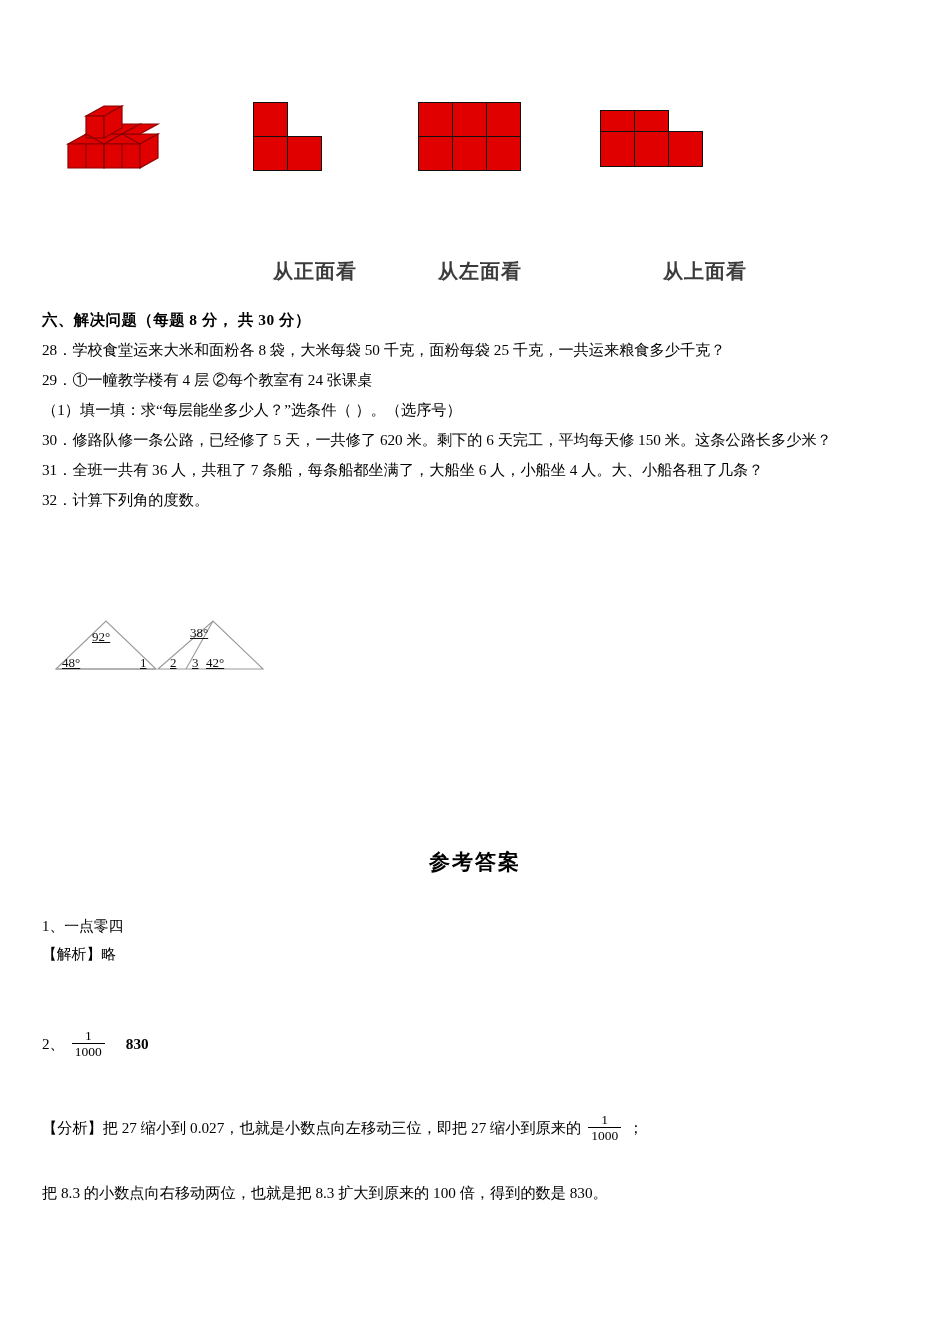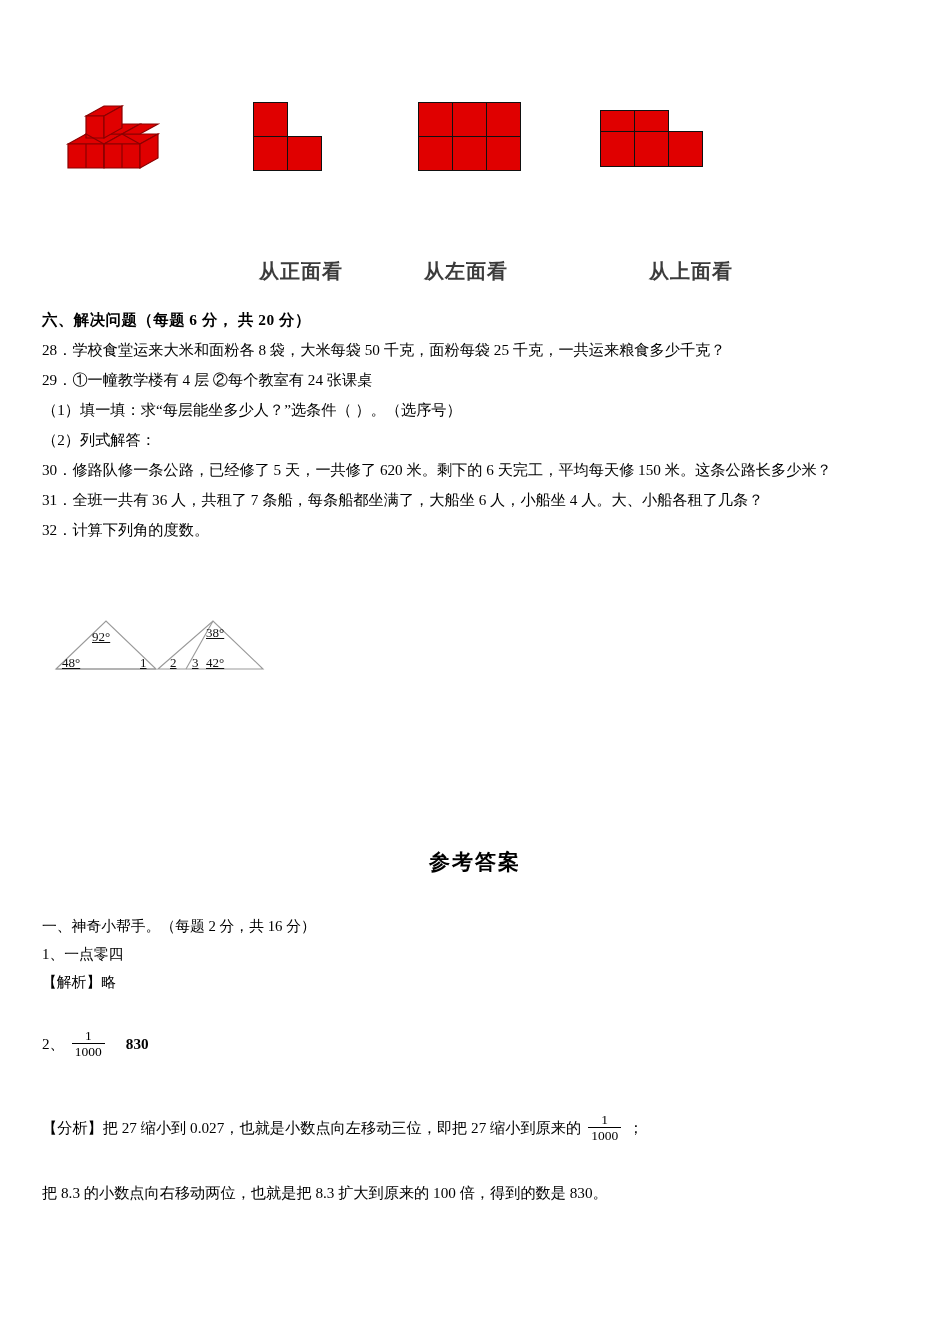--- a/index.html
+++ b/index.html
@@ -15,21 +15,21 @@
   .fig-row { position:absolute; left:0; top:70px; width:950px; height:130px; }
 
   
   .iso { position:absolute; left:50px; top:22px; }
 
   
   .shape { position:absolute; }
   .sq { position:absolute; width:35px; height:35px; background:#e00000; border:1px solid #111; box-sizing:border-box; }
 
   
-  .caps { position:absolute; left:4px; top:258px; width:817px; height:30px; }
+  .caps { position:absolute; left:18px; top:258px; width:817px; height:30px; }
   .cap {
     position:absolute;
     font-family:"DejaVu Sans", sans-serif;
     font-size:20px;
     font-weight:700;
     color:#3b3b3b;
     letter-spacing:1px;
   }
 
   
@@ -137,52 +137,50 @@
     </div>
   </div>
 
   <div class="caps">
     <div class="cap" style="left:255px;">从正面看</div>
     <div class="cap" style="left:420px;">从左面看</div>
     <div class="cap" style="left:597px;margin-left:48px;">从上面看</div>
   </div>
 
   <div class="body">
-    <div class="line sec">六、解决问题（每题 6 分， 共 20 分）</div>
+    <div class="line sec">六、解决问题（每题 8 分， 共 30 分）</div>
     <div class="line">28．学校食堂运来大米和面粉各 8 袋，大米每袋 50 千克，面粉每袋 25 千克，一共运来粮食多少千克？</div>
     <div class="line">29．①一幢教学楼有 4 层        ②每个教室有 24 张课桌</div>
     <div class="line">（1）填一填：求“每层能坐多少人？”选条件（   ）。（选序号）</div>
-    <div class="line">（2）列式解答：</div>
     <div class="line">30．修路队修一条公路，已经修了 5 天，一共修了 620 米。剩下的 6 天完工，平均每天修 150 米。这条公路长多少米？</div>
     <div class="line">31．全班一共有 36 人，共租了 7 条船，每条船都坐满了，大船坐 6 人，小船坐 4 人。大、小船各租了几条？</div>
     <div class="line">32．计算下列角的度数。</div>
   </div>
 
   <div class="angles">
     <svg width="400" height="80" viewBox="0 0 400 80">
       <g stroke="#9a9a9a" stroke-width="1.1" fill="none">
         <polygon points="8,66 58,18 108,66"></polygon>
         <line x1="8" y1="66" x2="108" y2="66"></line>
         <polygon points="110,66 165,18 215,66"></polygon>
         <line x1="138" y1="66" x2="165" y2="18"></line>
       </g>
     </svg>
     <div class="tri-label" style="left:44px; top:26px;">92°</div>
     <div class="tri-label" style="left:14px; top:52px;">48°</div>
     <div class="tri-label" style="left:92px; top:52px;">1</div>
-    <div class="tri-label" style="left:158px; top:22px;">38°</div>
+    <div class="tri-label" style="left:142px; top:22px;">38°</div>
     <div class="tri-label" style="left:122px; top:52px;">2</div>
     <div class="tri-label" style="left:144px; top:52px;">3</div>
     <div class="tri-label" style="left:158px; top:52px;">42°</div>
   </div>
 
   <div class="ans-title">参考答案</div>
 
   <div class="ans">
-    <div class="line">一、神奇小帮手。（每题 2 分，共 16 分）</div>
     <div class="line">1、一点零四</div>
     <div class="line">【解析】略</div>
   </div>
 
   <div class="row2">
     <span class="line" style="display:inline-block;">2、</span>
     <span class="frac">
       <span class="num">1</span>
       <span class="den">1000</span>
     </span>

